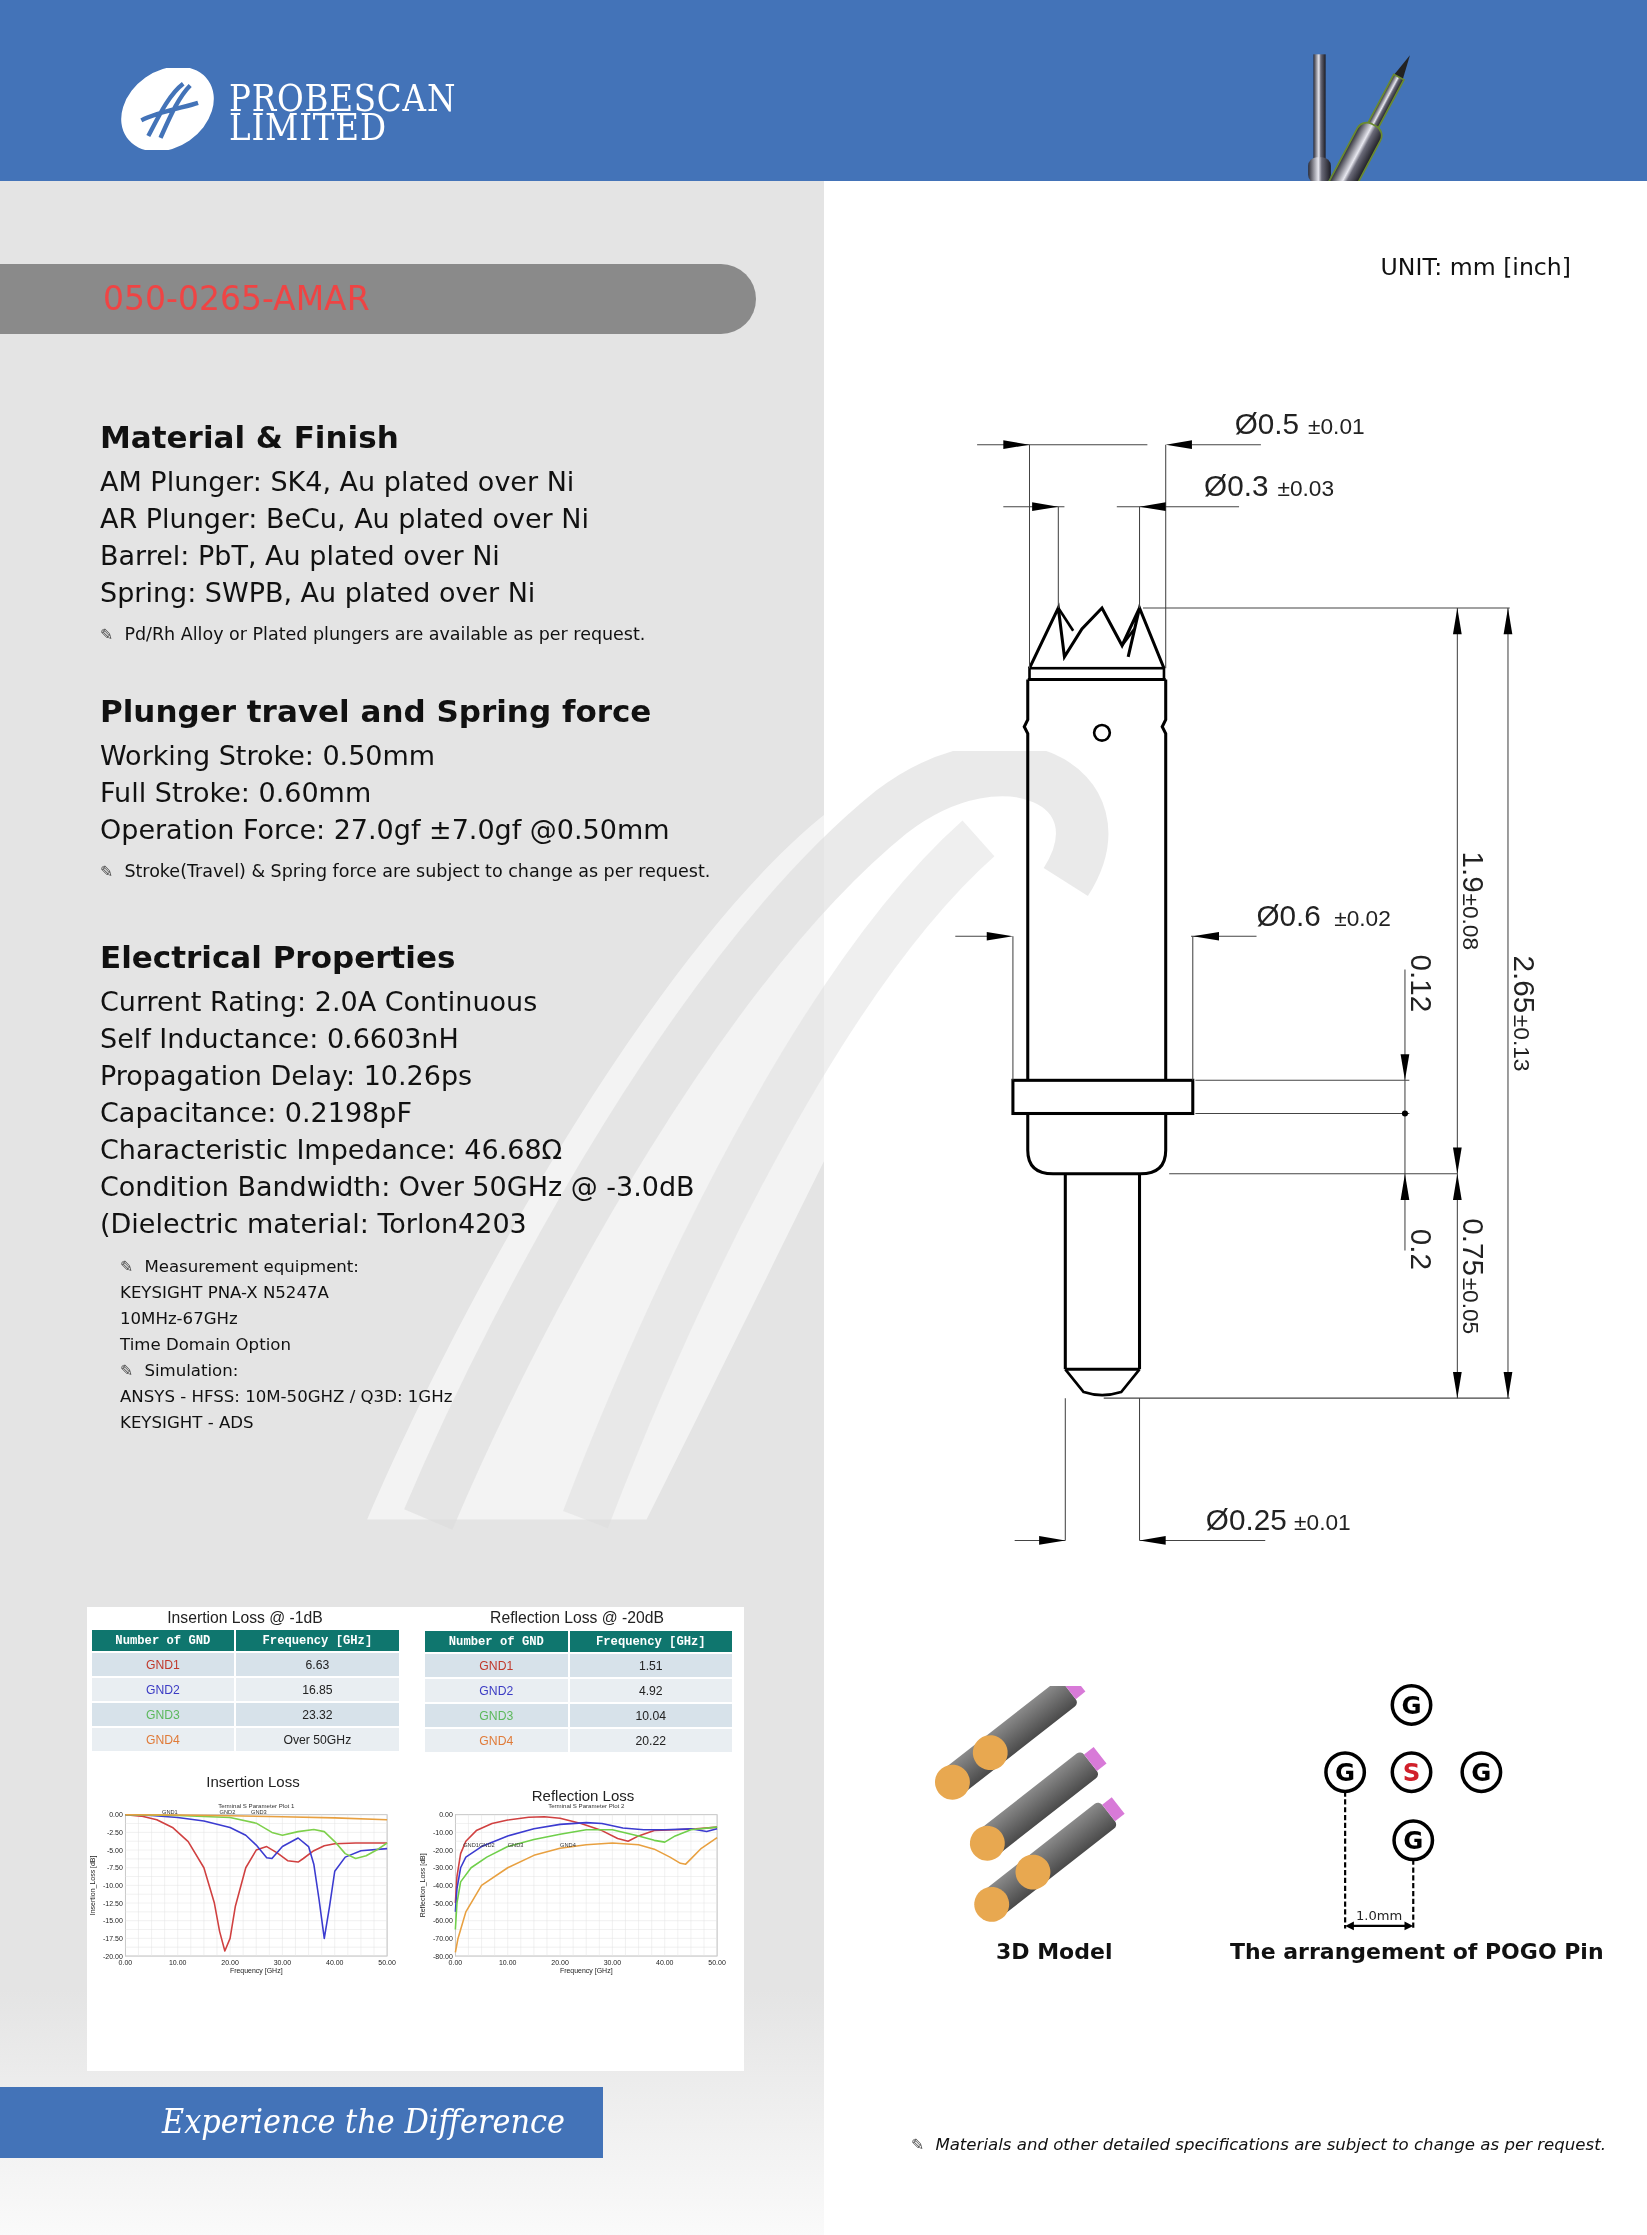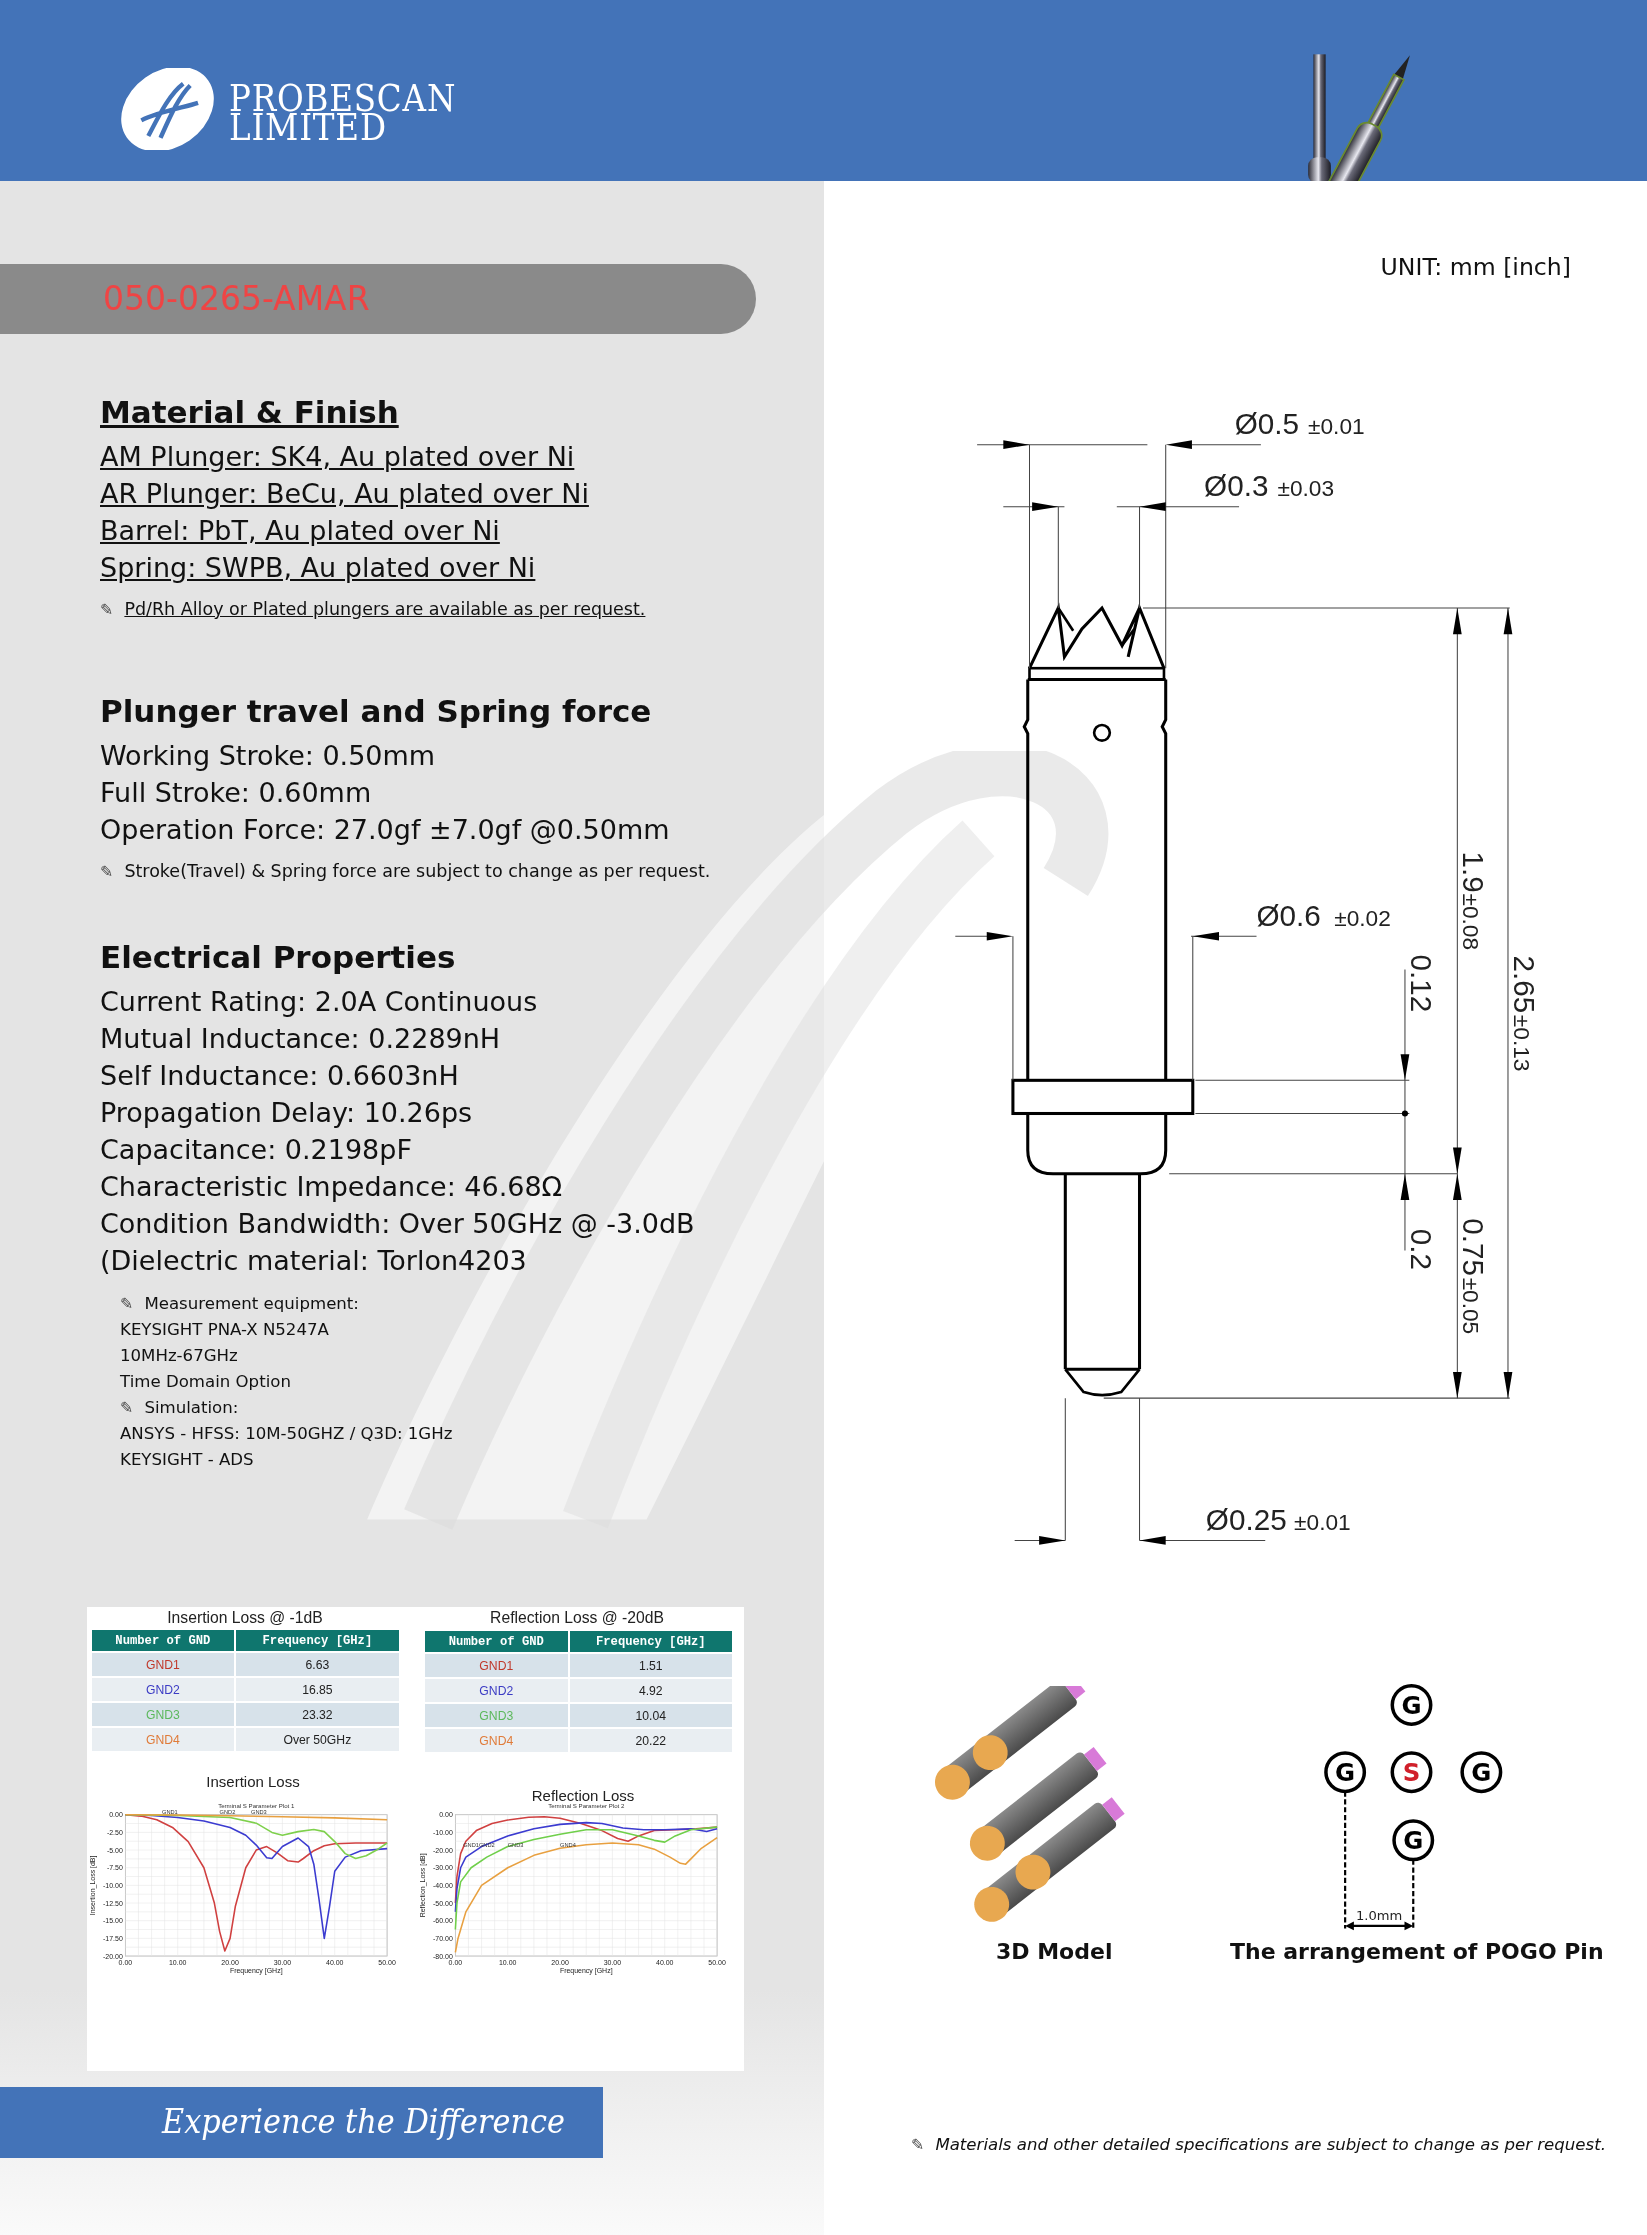--- a/index.html
+++ b/index.html
@@ -72,41 +72,40 @@
     <rect x="112" y="38" width="13" height="70" fill="url(#metal)" stroke="#6a8a30" stroke-width="2"></rect>
     <rect x="104" y="100" width="30" height="100" rx="12" fill="url(#metal)" stroke="#6a8a30" stroke-width="2"></rect>
   </g>
 </svg>
 
 <div class="part-pill"></div>
 <div class="part-number">050-0265-AMAR</div>
 
 <div class="unit">UNIT: mm [inch]</div>
 
-<div class="section" style="top:393px;text-decoration:underline;">
+<div class="section" style="top:418px;">
   <div class="h2">Material &amp; Finish</div>
   <div class="line">AM Plunger: SK4, Au plated over Ni</div>
   <div class="line">AR Plunger: BeCu, Au plated over Ni</div>
   <div class="line">Barrel: PbT, Au plated over Ni</div>
   <div class="line">Spring: SWPB, Au plated over Ni</div>
   <div class="note"><span class="pencil">✎</span><span>Pd/Rh Alloy or Plated plungers are available as per request.</span></div>
 </div>
 
 <div class="section" style="top:692px;">
   <div class="h2">Plunger travel and Spring force</div>
   <div class="line">Working Stroke: 0.50mm</div>
   <div class="line">Full Stroke: 0.60mm</div>
   <div class="line">Operation Force: 27.0gf ±7.0gf @0.50mm</div>
   <div class="note"><span class="pencil">✎</span><span>Stroke(Travel) &amp; Spring force are subject to change as per request.</span></div>
 </div>
 
 <div class="section" style="top:938px;">
   <div class="h2">Electrical Properties</div>
   <div class="line">Current Rating: 2.0A Continuous</div>
-  <div class="line">Mutual Inductance: 0.2289nH</div>
   <div class="line">Self Inductance: 0.6603nH</div>
   <div class="line">Propagation Delay: 10.26ps</div>
   <div class="line">Capacitance: 0.2198pF</div>
   <div class="line">Characteristic Impedance: 46.68Ω</div>
   <div class="line">Condition Bandwidth: Over 50GHz @ -3.0dB</div>
   <div class="line">(Dielectric material: Torlon4203</div>
   <div style="height:12.2px"></div>
   <div class="small"><span class="pencil">✎</span><span>Measurement equipment:</span></div>
   <div class="small">KEYSIGHT PNA-X N5247A</div>
   <div class="small">10MHz-67GHz</div>

